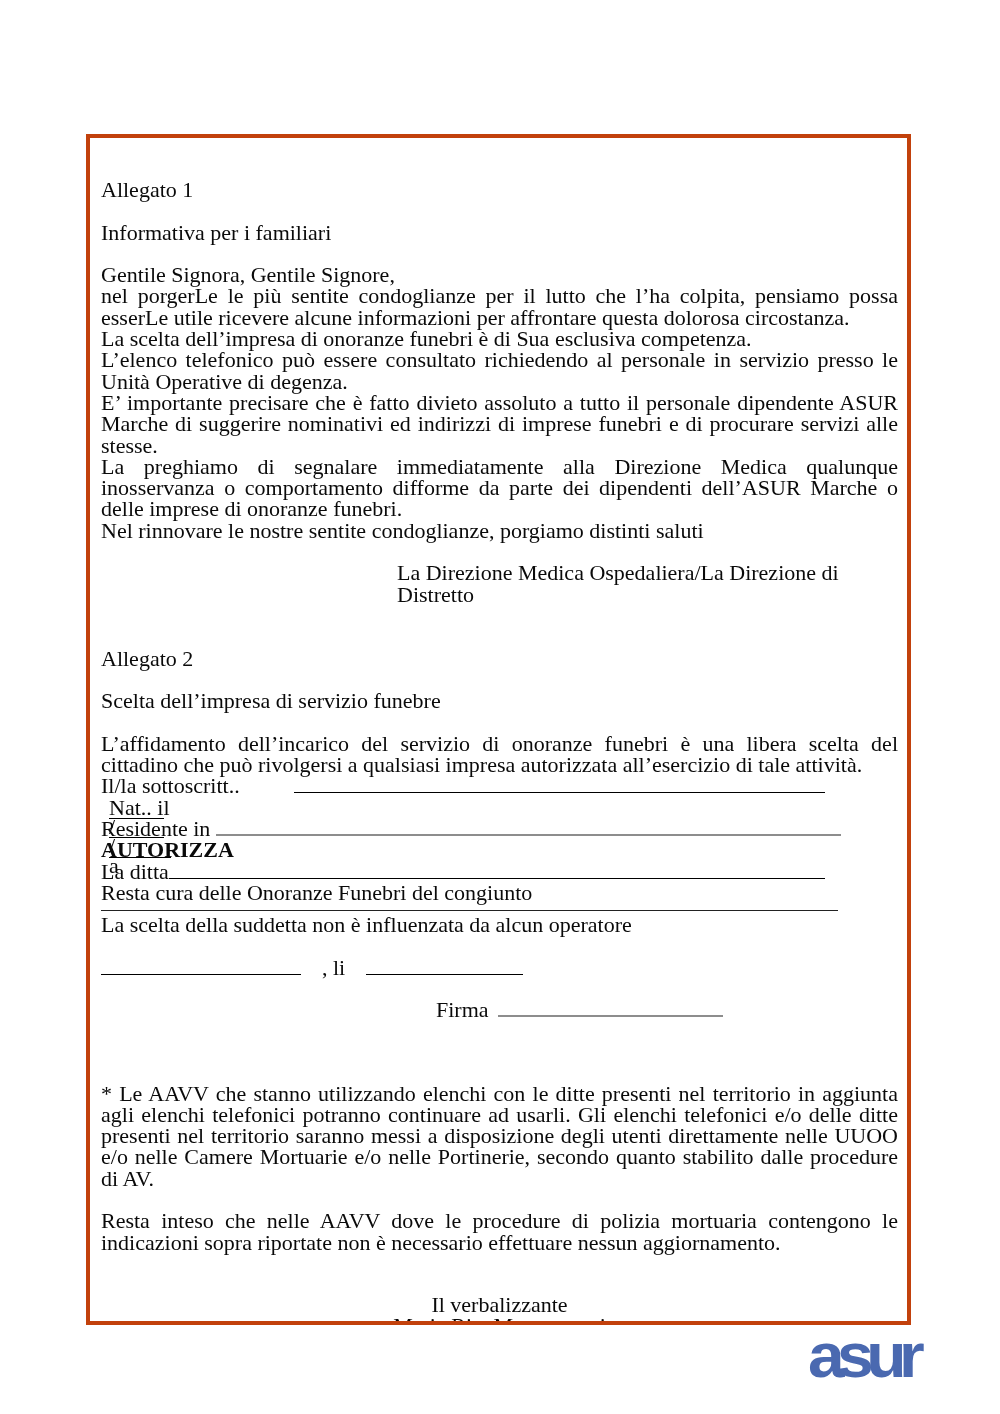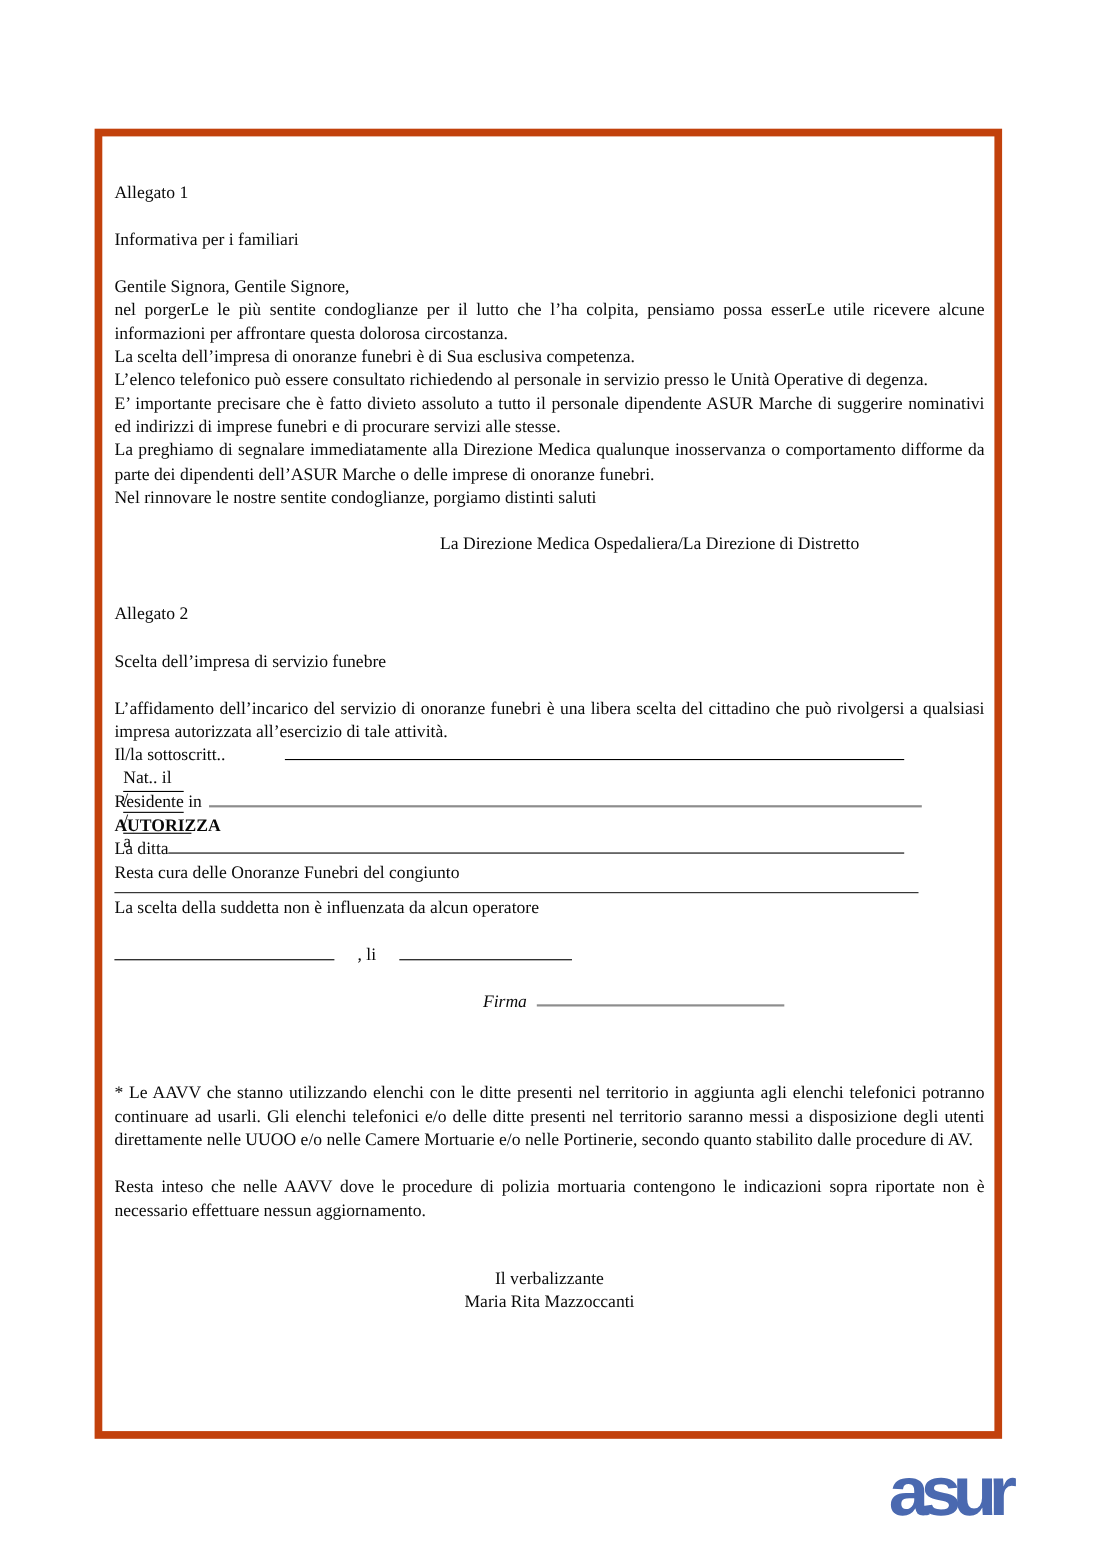--- a/index.html
+++ b/index.html
@@ -10,28 +10,28 @@
   body {
     width: 1000px;
     height: 1414px;
     position: relative;
     font-family: "Liberation Serif", serif;
     color: #0a0a0a;
   }
   .doc-box {
     position: absolute;
     left: 86px;
-    top: 117px;
+    top: 134px;
     width: 825px;
     height: 1191px;
     box-sizing: border-box;
-    border: 7px solid #c2410c;
+    border: 4px solid #c2410c;
     padding: 41px 9px 0 11px;
     overflow: hidden;
-    font-size: 16px;
+    font-size: 22px;
     line-height: 21.3px;
   }
   .doc-box p { margin: 0; }
   .blank-above { margin-top: 21.3px !important; }
   .blank2-above { margin-top: 42.6px !important; }
   .just { text-align: justify; }
   .direzione-line { margin-top: 21.3px !important; padding-left: 296px; }
   .bold { font-weight: bold; }
   .center { text-align: center; }
 
@@ -59,21 +59,21 @@
   .w225 { width: 225px; }
   .gap-l { margin-left: 6px; }
   .a-sep { margin: 0 7px 0 8px; }
   .rule-full {
     height: 0;
     border-top: 1.9px solid #222;
     margin: 7px 60px 0 0;
   }
   .suddetta { margin-top: 3px !important; }
   .li-row { margin-top: 21.3px; gap: 21px; }
-  .firma-row { margin-top: 21.3px; padding-left: 335px; font-style: italic; }
+  .firma-row { margin-top: 21.3px; padding-left: 335px; }
   .firma-label { margin-right: 9px; }
   .notes-first { margin-top: 62px !important; }
   .verb-role { margin-top: 41px !important; }
 
   
   .asur-logo {
     position: absolute;
     right: 83px;
     bottom: 26px;
     font-family: "Liberation Sans", sans-serif;

